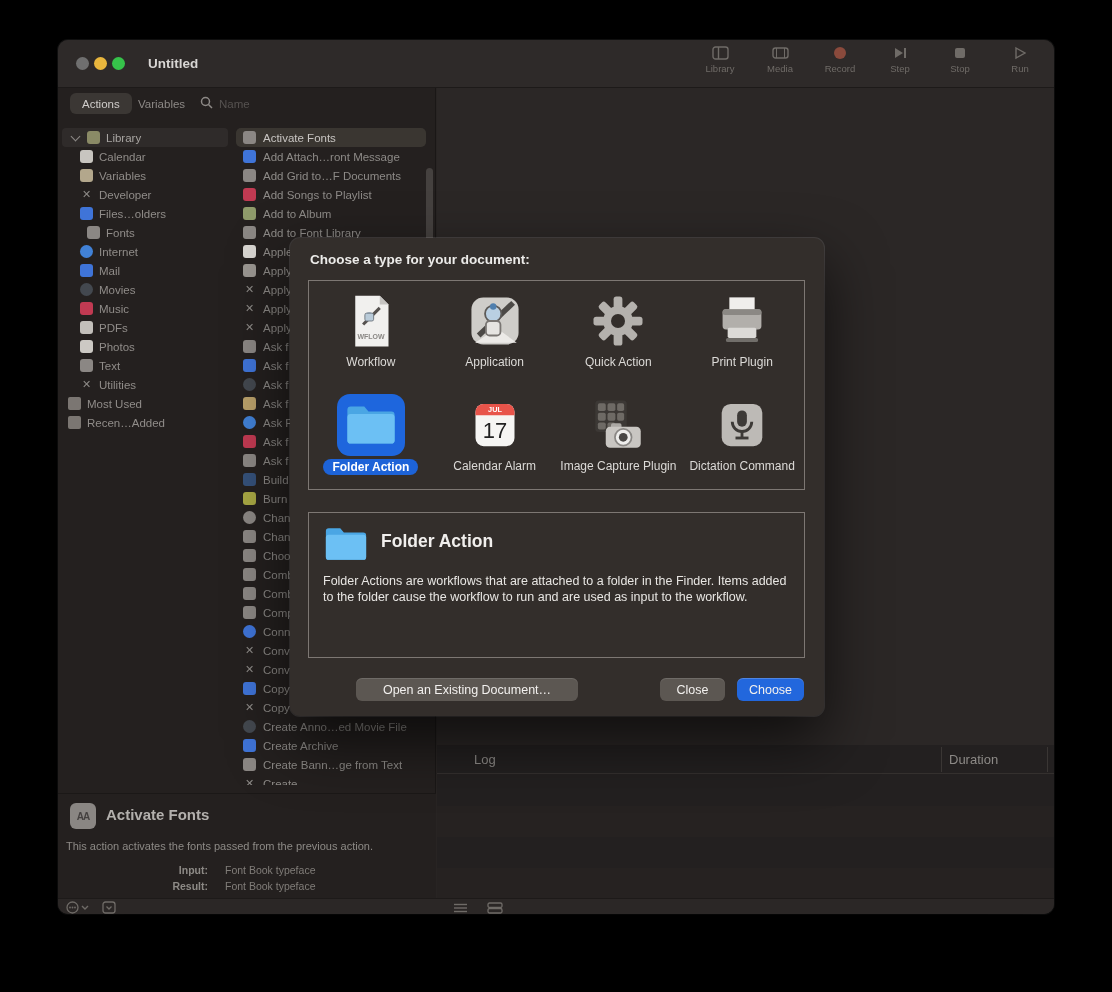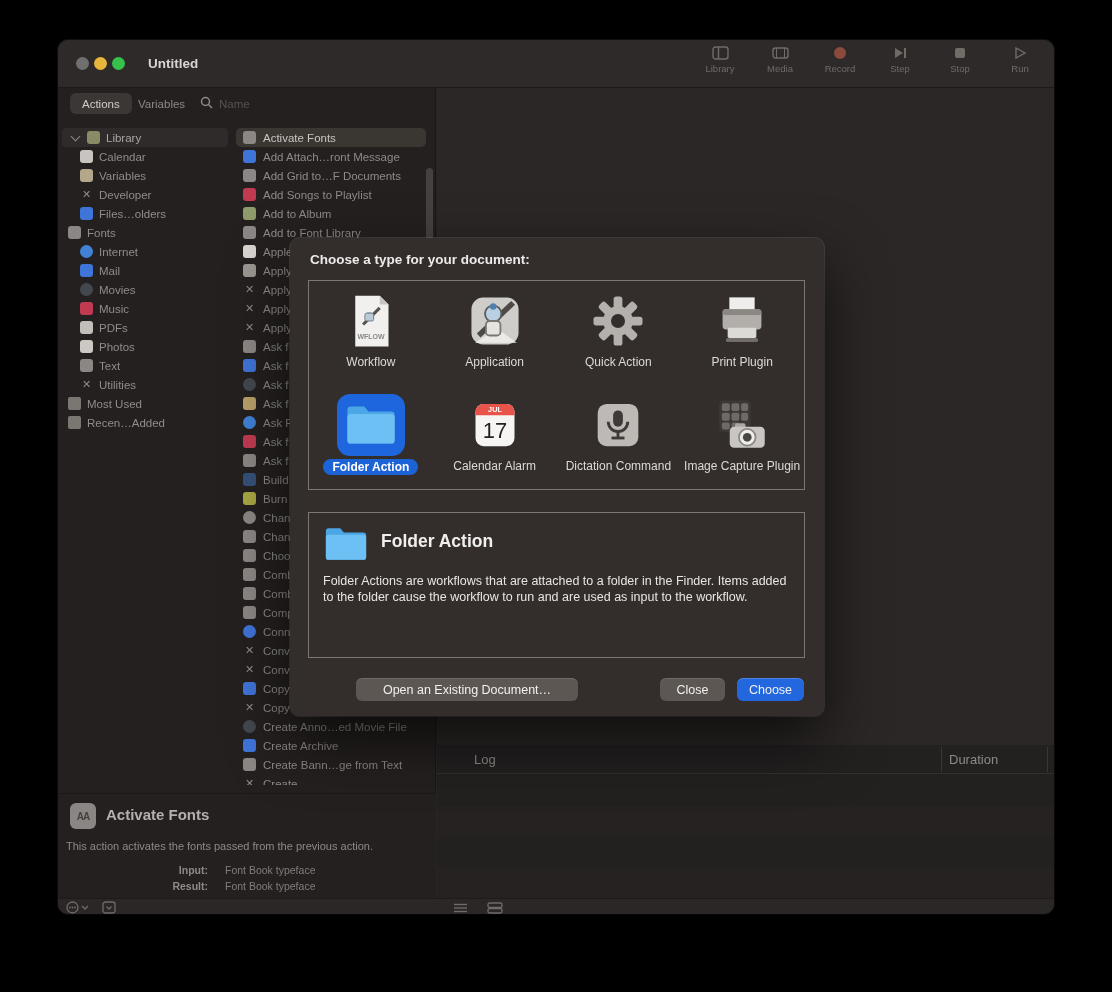--- a/index.html
+++ b/index.html
@@ -197,21 +197,21 @@
           <div class="side-row" style="padding-left:22px">
             <span class="s-icon" style="background: transparent;">✕</span>
             <span class="side-label">Developer</span>
           </div>
 
           <div class="side-row" style="padding-left:22px">
             <span class="s-icon" style="background: rgb(63, 116, 216);"></span>
             <span class="side-label">Files…olders</span>
           </div>
 
-          <div class="side-row" style="padding-left:10px">
+          <div class="side-row" style="padding-left:29px">
             <span class="s-icon" style="background: rgb(139, 135, 132);"></span>
             <span class="side-label">Fonts</span>
           </div>
 
           <div class="side-row" style="padding-left:22px">
             <span class="s-icon" style="background: rgb(65, 129, 214); border-radius: 50%;"></span>
             <span class="side-label">Internet</span>
           </div>
 
           <div class="side-row" style="padding-left:22px">
@@ -596,53 +596,53 @@
             <path d="M8 16 a10 10 0 0 1 10-10 h28 a10 10 0 0 1 10 10 v4 h-48 z" fill="#e8544a"></path>
             <text x="32" y="16" font-size="9" font-weight="bold" fill="#fff" text-anchor="middle" font-family="Liberation Sans, sans-serif">JUL</text>
             <text x="32" y="48" font-size="27" fill="#222" text-anchor="middle" font-family="Liberation Sans, sans-serif">17</text>
           </svg>
         </span>
         <span class="type-label">Calendar Alarm</span>
       </div>
 
       <div class="type-cell">
         <span class="type-iconwrap">
-          <svg width="52" height="52" viewBox="0 0 64 64">
-            <rect x="7" y="6" width="50" height="52" rx="11" fill="#bdbab6"></rect>
-            <rect x="26" y="14" width="12" height="20" rx="6" fill="#3d3a37"></rect>
-            <path d="M20 28 a12 12 0 0 0 24 0" fill="none" stroke="#3d3a37" stroke-width="3.5"></path>
-            <line x1="32" y1="40" x2="32" y2="47" stroke="#3d3a37" stroke-width="3.5"></line>
-            <line x1="24" y1="48" x2="40" y2="48" stroke="#3d3a37" stroke-width="3.5"></line>
-          </svg>
-        </span>
-        <span class="type-label">Dictation Command</span>
-      </div>
-
-      <div class="type-cell">
-        <span class="type-iconwrap">
           <svg width="56" height="56" viewBox="0 0 64 64">
             <rect x="6" y="4" width="36" height="36" rx="4" fill="#3c3835"></rect>
             <g fill="#6e6a65">
               <rect x="9" y="7" width="9" height="9" rx="2"></rect>
                 <rect x="20" y="7" width="9" height="9" rx="2"></rect>
                 <rect x="31" y="7" width="8" height="9" rx="2"></rect>
               <rect x="9" y="18" width="9" height="9" rx="2"></rect>
                 <rect x="20" y="18" width="9" height="9" rx="2"></rect>
                 <rect x="31" y="18" width="8" height="9" rx="2"></rect>
               <rect x="9" y="29" width="9" height="8" rx="2"></rect>
                 <rect x="20" y="29" width="9" height="8" rx="2"></rect>
             </g>
             <rect x="24" y="30" width="12" height="7" rx="2" fill="#aba8a4"></rect>
             <rect x="18" y="34" width="40" height="24" rx="5" fill="#c9c6c2"></rect>
             <circle cx="38" cy="46" r="9.5" fill="#efeeec" stroke="#8a8784" stroke-width="2"></circle>
             <circle cx="38" cy="46" r="5" fill="#4a4745"></circle>
           </svg>
         </span>
         <span class="type-label">Image Capture Plugin</span>
       </div>
+
+      <div class="type-cell">
+        <span class="type-iconwrap">
+          <svg width="52" height="52" viewBox="0 0 64 64">
+            <rect x="7" y="6" width="50" height="52" rx="11" fill="#bdbab6"></rect>
+            <rect x="26" y="14" width="12" height="20" rx="6" fill="#3d3a37"></rect>
+            <path d="M20 28 a12 12 0 0 0 24 0" fill="none" stroke="#3d3a37" stroke-width="3.5"></path>
+            <line x1="32" y1="40" x2="32" y2="47" stroke="#3d3a37" stroke-width="3.5"></line>
+            <line x1="24" y1="48" x2="40" y2="48" stroke="#3d3a37" stroke-width="3.5"></line>
+          </svg>
+        </span>
+        <span class="type-label">Dictation Command</span>
+      </div>
     </div>
 
     <div class="dlg-descbox">
       <span class="db-icon">
         <svg width="46" height="38" viewBox="0 0 64 52">
           <path d="M4 8 a4 4 0 0 1 4-4 h16 l5 6 h27 a4 4 0 0 1 4 4 v30 a4 4 0 0 1-4 4 h-48 a4 4 0 0 1-4-4 z" fill="#4aa6e4"></path>
           <rect x="4" y="13" width="56" height="35" rx="4" fill="#6cc0f4"></rect>
         </svg>
       </span>
       <span class="db-title">Folder Action</span>

